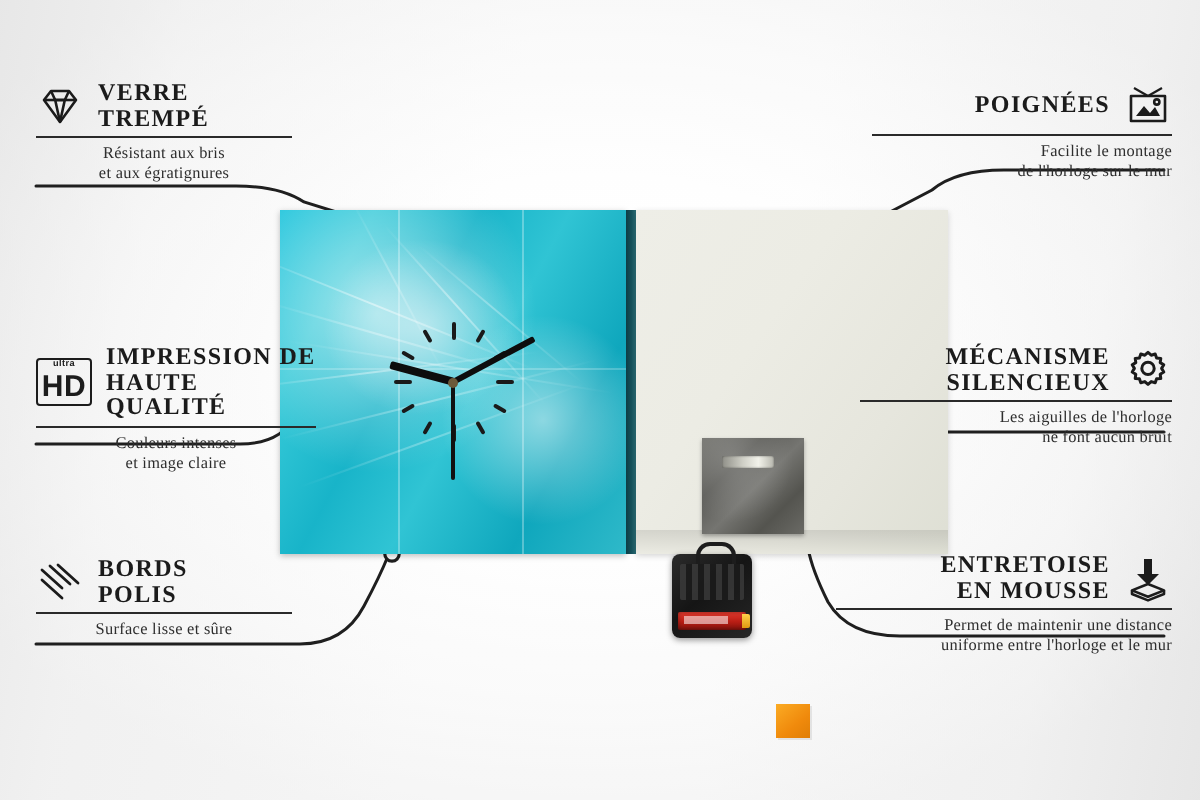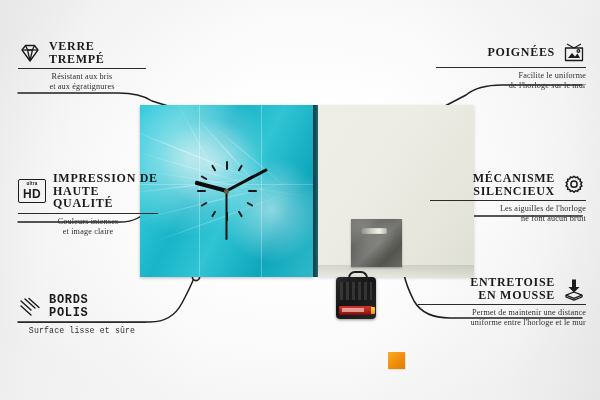--- a/index.html
+++ b/index.html
@@ -129,26 +129,26 @@
   .right .co-title{text-align:right;}
   .right .co-sub{text-align:right;}
 
   .ico{width:24px;height:24px;flex:0 0 24px;display:block;}
   .ico svg{display:block;width:24px;height:24px;}
   .ico-hd{
     width:26px;height:22px;flex:0 0 26px;border:1.6px solid #1c1c1c;border-radius:2px;
     display:flex;flex-direction:column;align-items:center;justify-content:center;line-height:1;
   }
   .ico-hd .u{font-size:4.6px;font-weight:bold;letter-spacing:.2px;color:#1c1c1c;font-family:"Liberation Sans",sans-serif;}
-  .ico-hd .h{font-size:12px;font-weight:bold;letter-spacing:.3px;color:#1c1c1c;font-family:"Liberation Sans",sans-serif;margin-top:1px;}
+  .ico-hd .h{font-size:15px;font-weight:bold;letter-spacing:.3px;color:#1c1c1c;font-family:"Liberation Sans",sans-serif;margin-top:1px;}
 
   
   #c-verre{left:18px;top:40px;width:128px;}
   #c-impression{left:18px;top:172px;width:140px;}
-  #c-bords{left:18px;top:294px;width:128px;font-family:Liberation Mono, monospace;}
+  #c-bords{left:18px;top:278px;width:128px;}
   #c-poignees{right:14px;top:40px;width:150px;}
   #c-mecanisme{right:14px;top:172px;width:156px;}
   #c-entretoise{right:14px;top:276px;width:168px;}
 
   #wires{position:absolute;left:0;top:0;width:600px;height:400px;pointer-events:none;}
 </style>
 </head>
 <body>
 
 <div id="stage">
@@ -318,21 +318,21 @@
       <span class="ico">
         <svg viewBox="0 0 24 24" fill="none" stroke="#1b1b1b" stroke-width="1.3" stroke-linejoin="round">
           <rect x="3.5" y="8" width="17" height="12.5"></rect>
           <path d="M12 8 L5 4 M12 8 L19 4" stroke-width="1.1"></path>
           <path d="M6 18 L10 13 L13 16.5 L15.5 13.5 L18 18 Z" fill="#1b1b1b" stroke="none"></path>
           <circle cx="16.4" cy="11" r="1.3"></circle>
         </svg>
       </span>
     </div>
     <div class="co-rule"></div>
-    <div class="co-sub">Facilite le uniforme</div>
+    <div class="co-sub">Facilite le montage</div>
     <div class="co-sub">de l'horloge sur le mur</div>
   </div>
 
   <div class="callout right" id="c-mecanisme">
     <div class="co-head">
       <div>
         <div class="co-title">MÉCANISME</div>
         <div class="co-title">SILENCIEUX</div>
       </div>
       <span class="ico">

